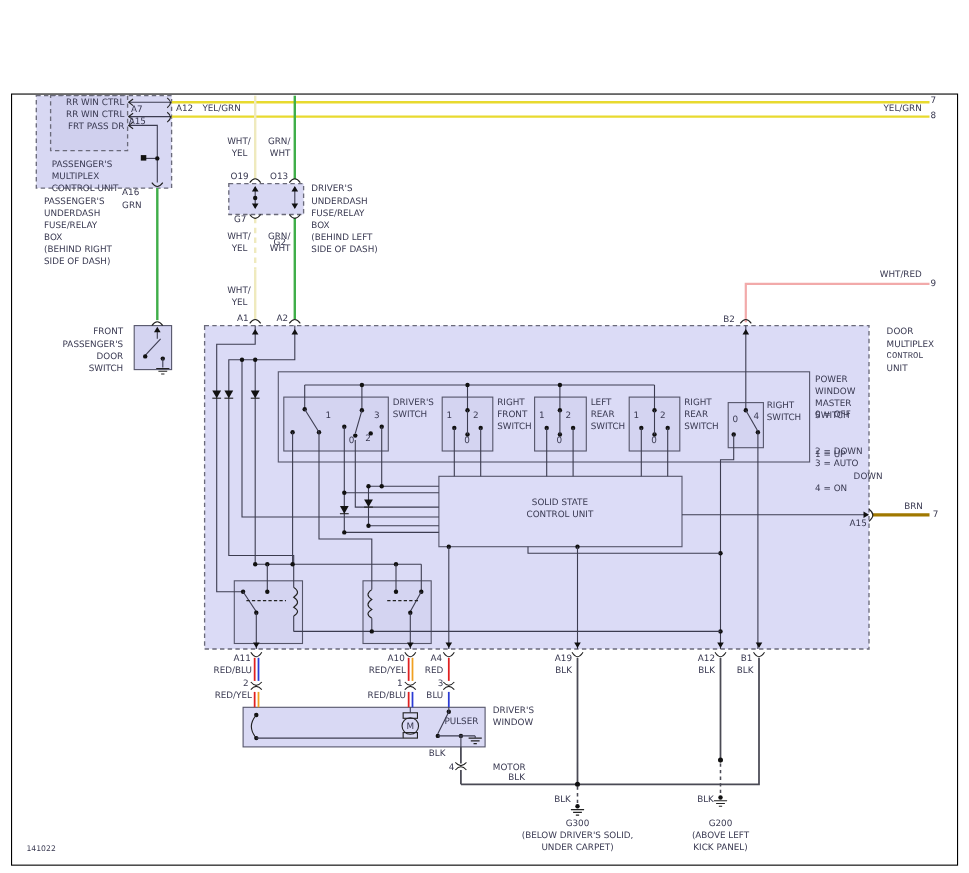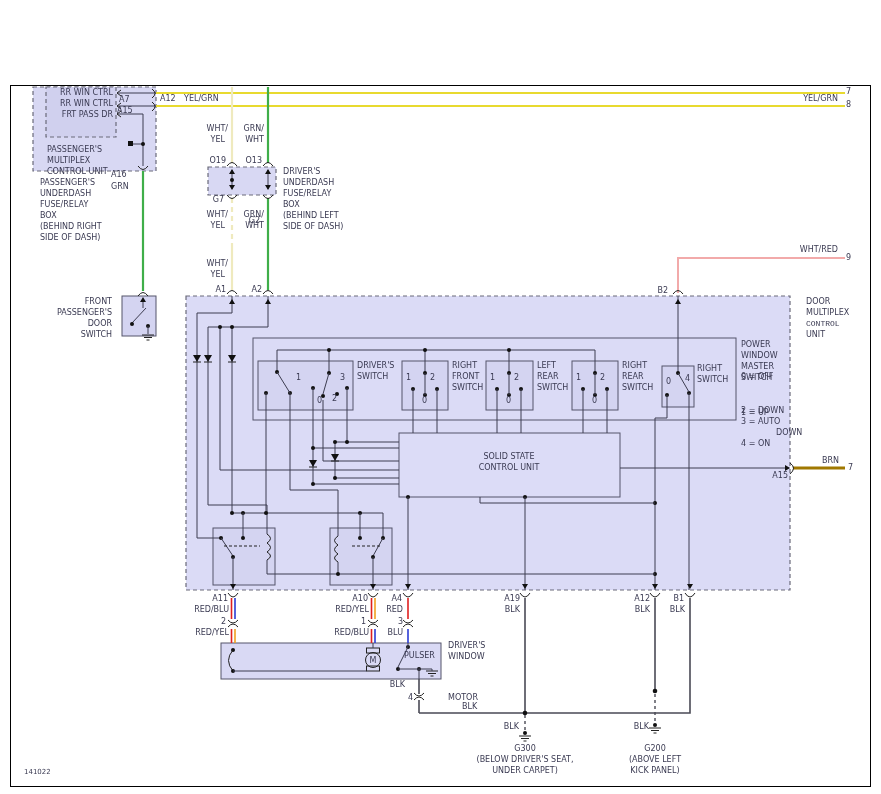--- a/index.html
+++ b/index.html
@@ -432,21 +432,21 @@
       <span class="lbl r" style="left: 413px; top: 693px;">4</span>
       <span class="lbl l" style="left: 462px; top: 702px;">BLK</span>
       <span class="lbl r" style="left: 520px; top: 594px;">A19</span>
       <span class="lbl r" style="left: 520px; top: 605px;">BLK</span>
       <span class="lbl r" style="left: 650px; top: 594px;">A12</span>
       <span class="lbl r" style="left: 650px; top: 605px;">BLK</span>
       <span class="lbl r" style="left: 684px; top: 594px;">B1</span>
       <span class="lbl r" style="left: 685px; top: 605px;">BLK</span>
       <span class="lbl r" style="left: 519px; top: 722px;">BLK</span>
       <span class="lbl c" style="left: 525px; top: 744px;">G300</span>
-      <span class="lbl c" style="left: 525px; top: 755px;">(BELOW DRIVER'S SEAT,</span>
+      <span class="lbl c" style="left: 525px; top: 755px;">(BELOW DRIVER'S SOLID,</span>
       <span class="lbl c" style="left: 525px; top: 766px;">UNDER CARPET)</span>
       <span class="lbl r" style="left: 649px; top: 722px;">BLK</span>
       <span class="lbl c" style="left: 655px; top: 744px;">G200</span>
       <span class="lbl c" style="left: 655px; top: 755px;">(ABOVE LEFT</span>
       <span class="lbl c" style="left: 655px; top: 766px;">KICK PANEL)</span>
     </div>
 
   <span class="lbl" style="left:24px;top:768px;font-size:7px;">141022</span>
 </div>
 

